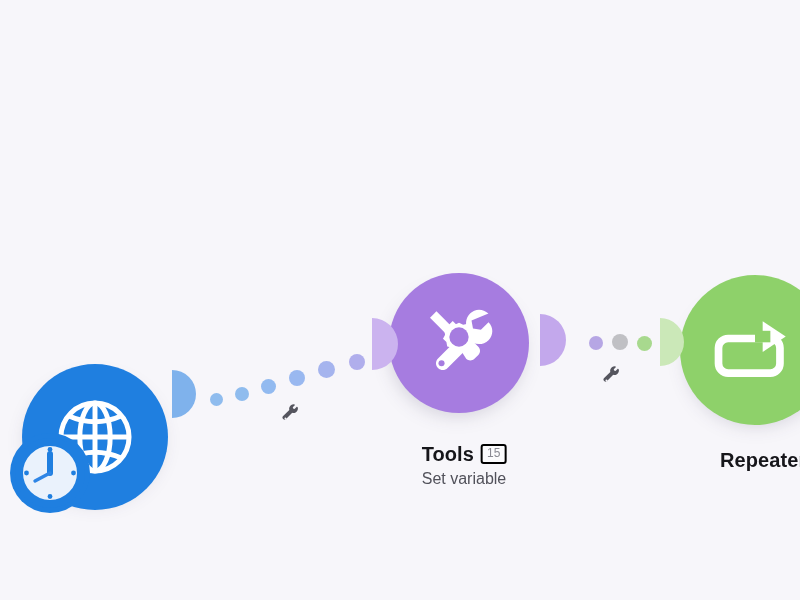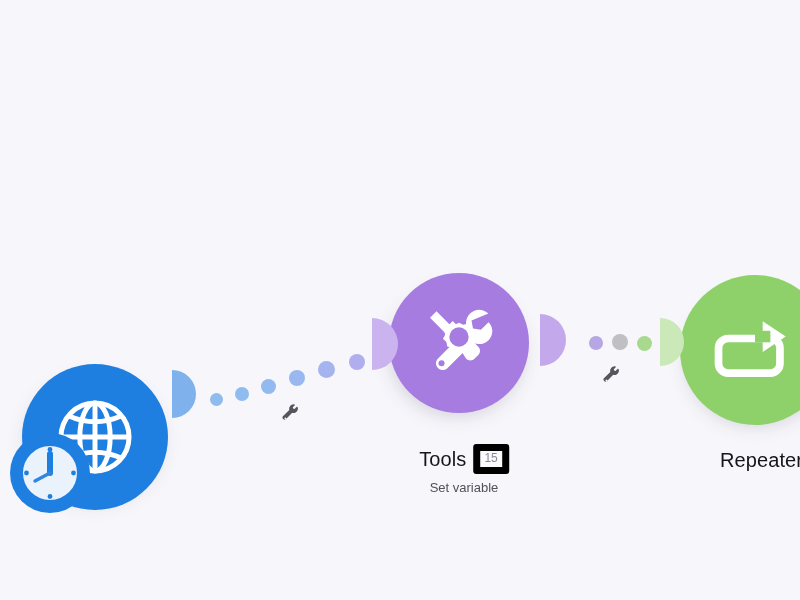--- a/index.html
+++ b/index.html
@@ -77,38 +77,38 @@
   }
   .node-title-row {
     display: flex;
     align-items: center;
     justify-content: center;
     gap: 7px;
     line-height: 1;
   }
   .node-title {
     font-size: 20px;
-    font-weight: normal;
+    font-weight: bold;
     color: #16161a;
     letter-spacing: 0.1px;
   }
   .node-badge {
     font-size: 12px;
     color: #8a8a93;
-    border: 7px solid #000000;
+    border: 2px solid #000000;
     border-radius: 3px;
     background: #fbfbfd;
     padding: 1px 4px 2px 4px;
     line-height: 1.05;
     min-width: 9px;
     text-align: center;
   }
   .node-sub {
     margin-top: 7px;
-    font-size: 13px;
+    font-size: 16px;
     color: #51515a;
     line-height: 1;
   }
 
   
   .label-center { transform: translateX(-50%); }
   .label-left   {  }
 
   svg { display: block; }
 </style>

